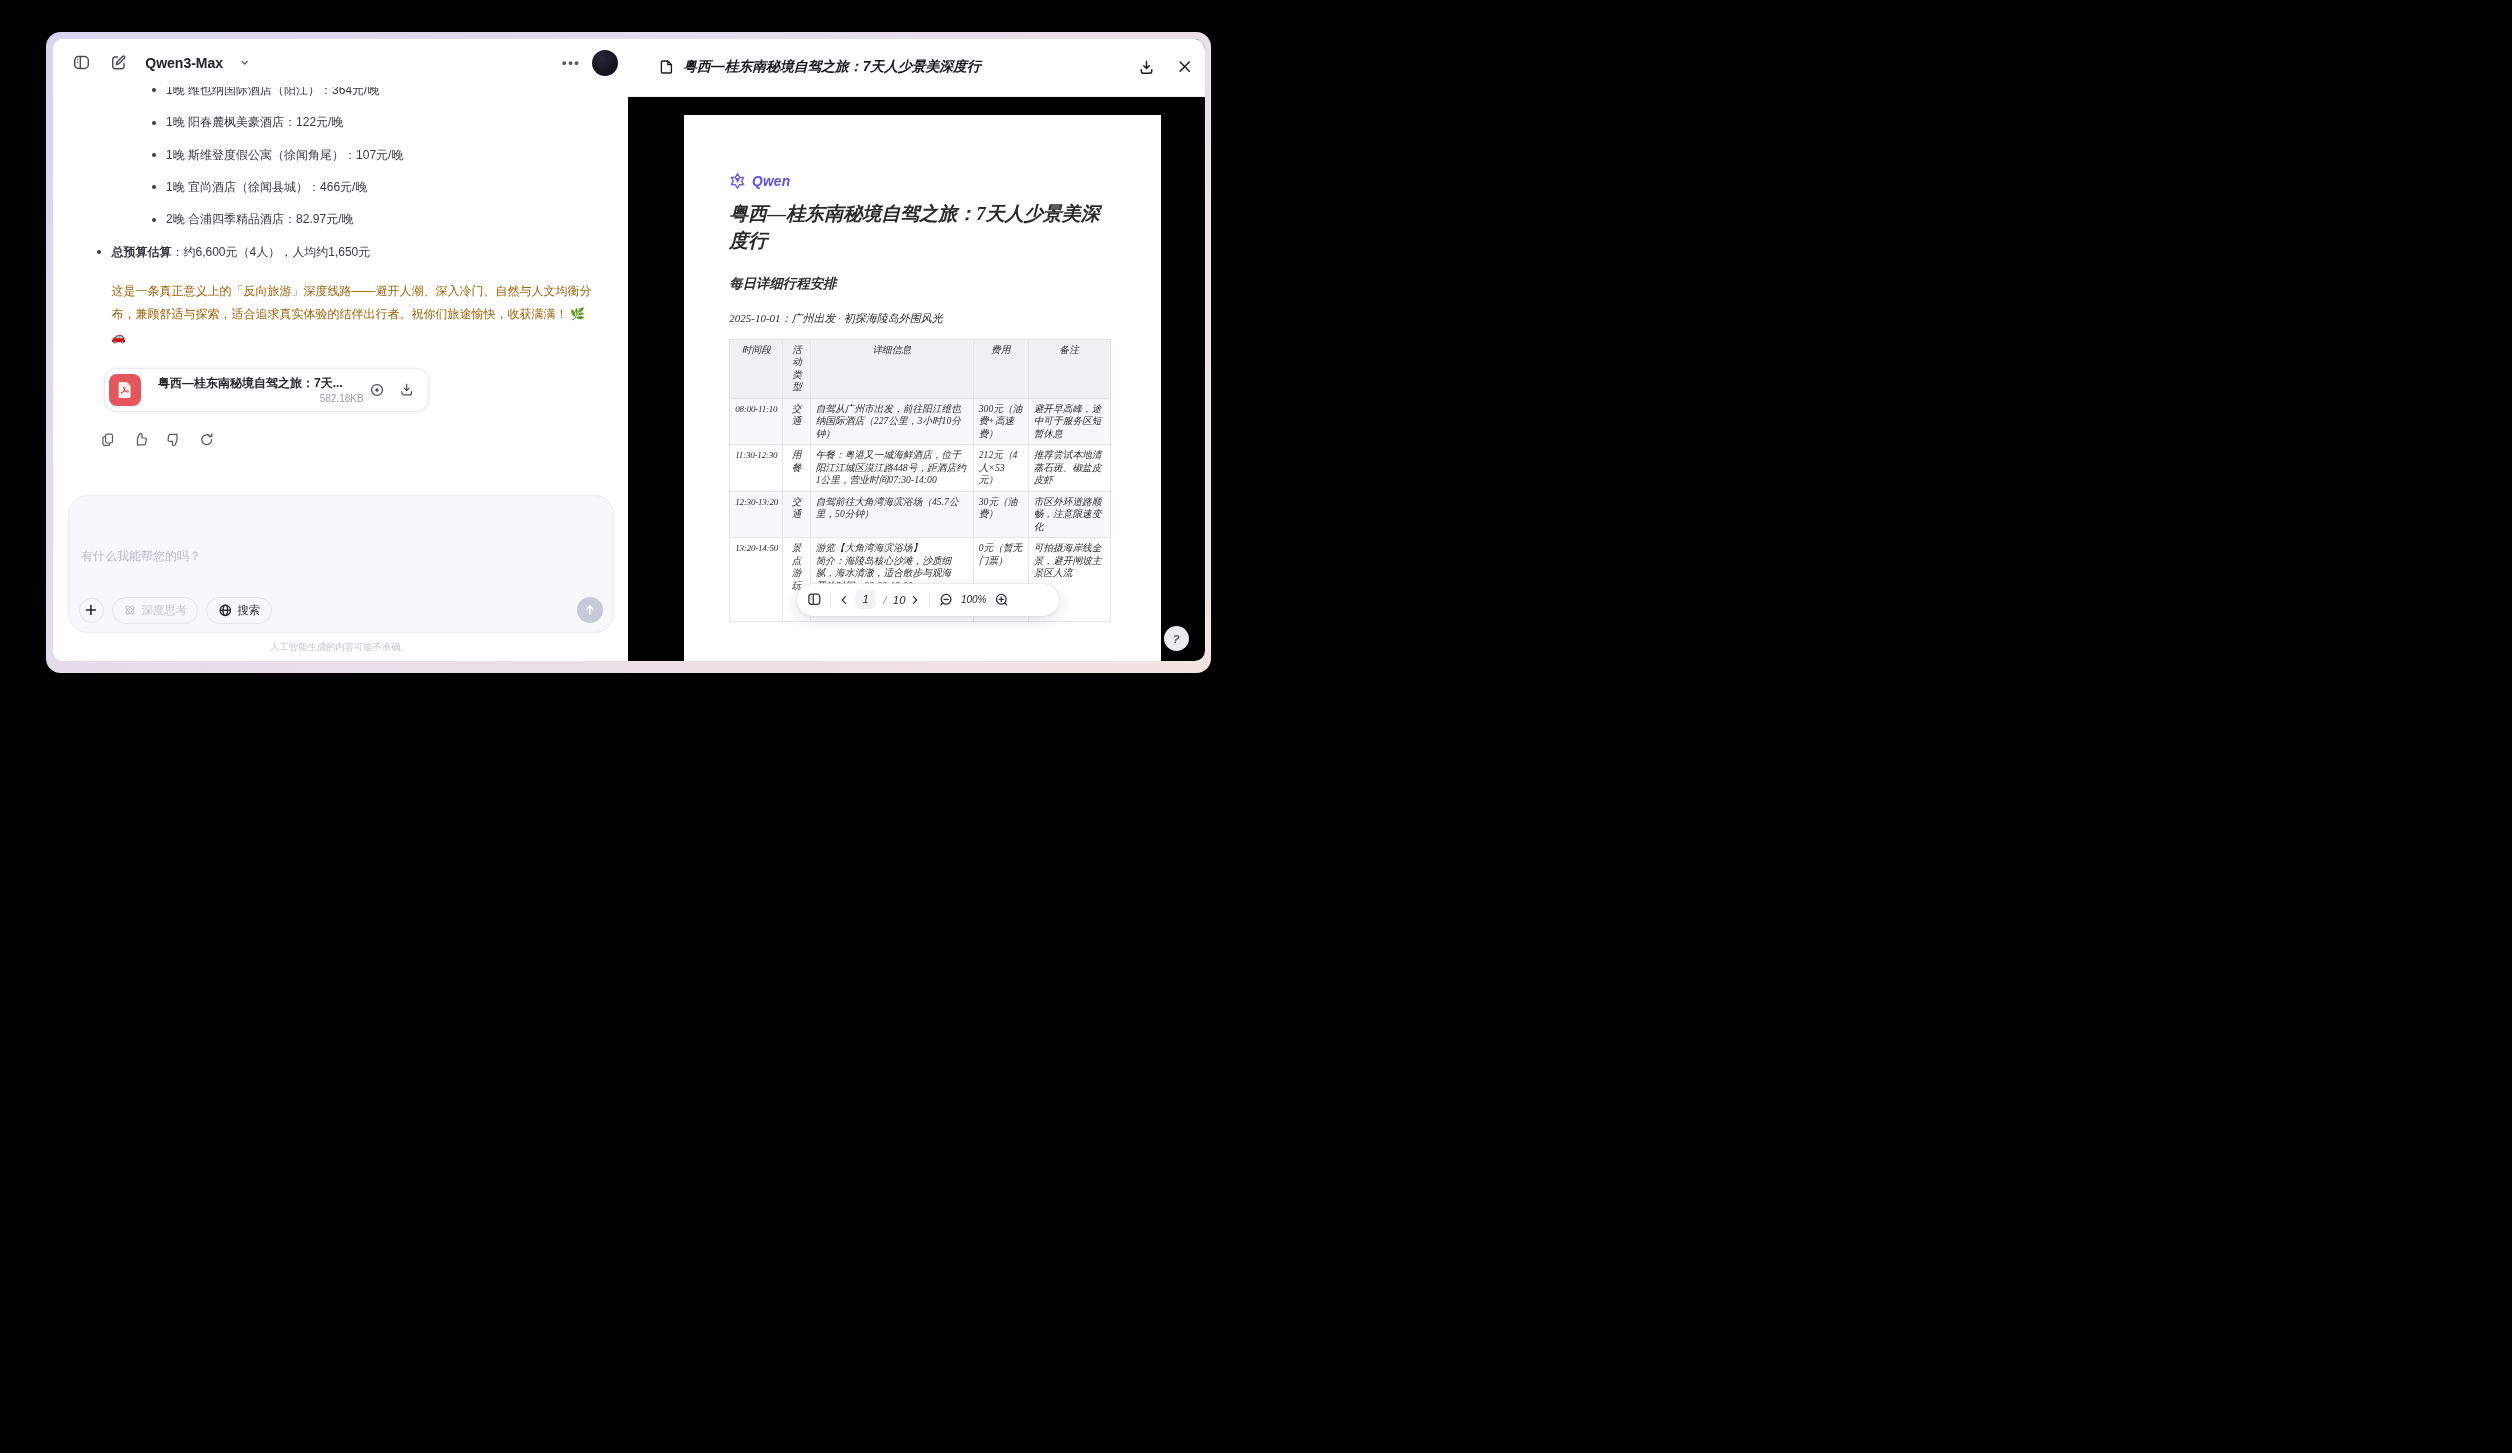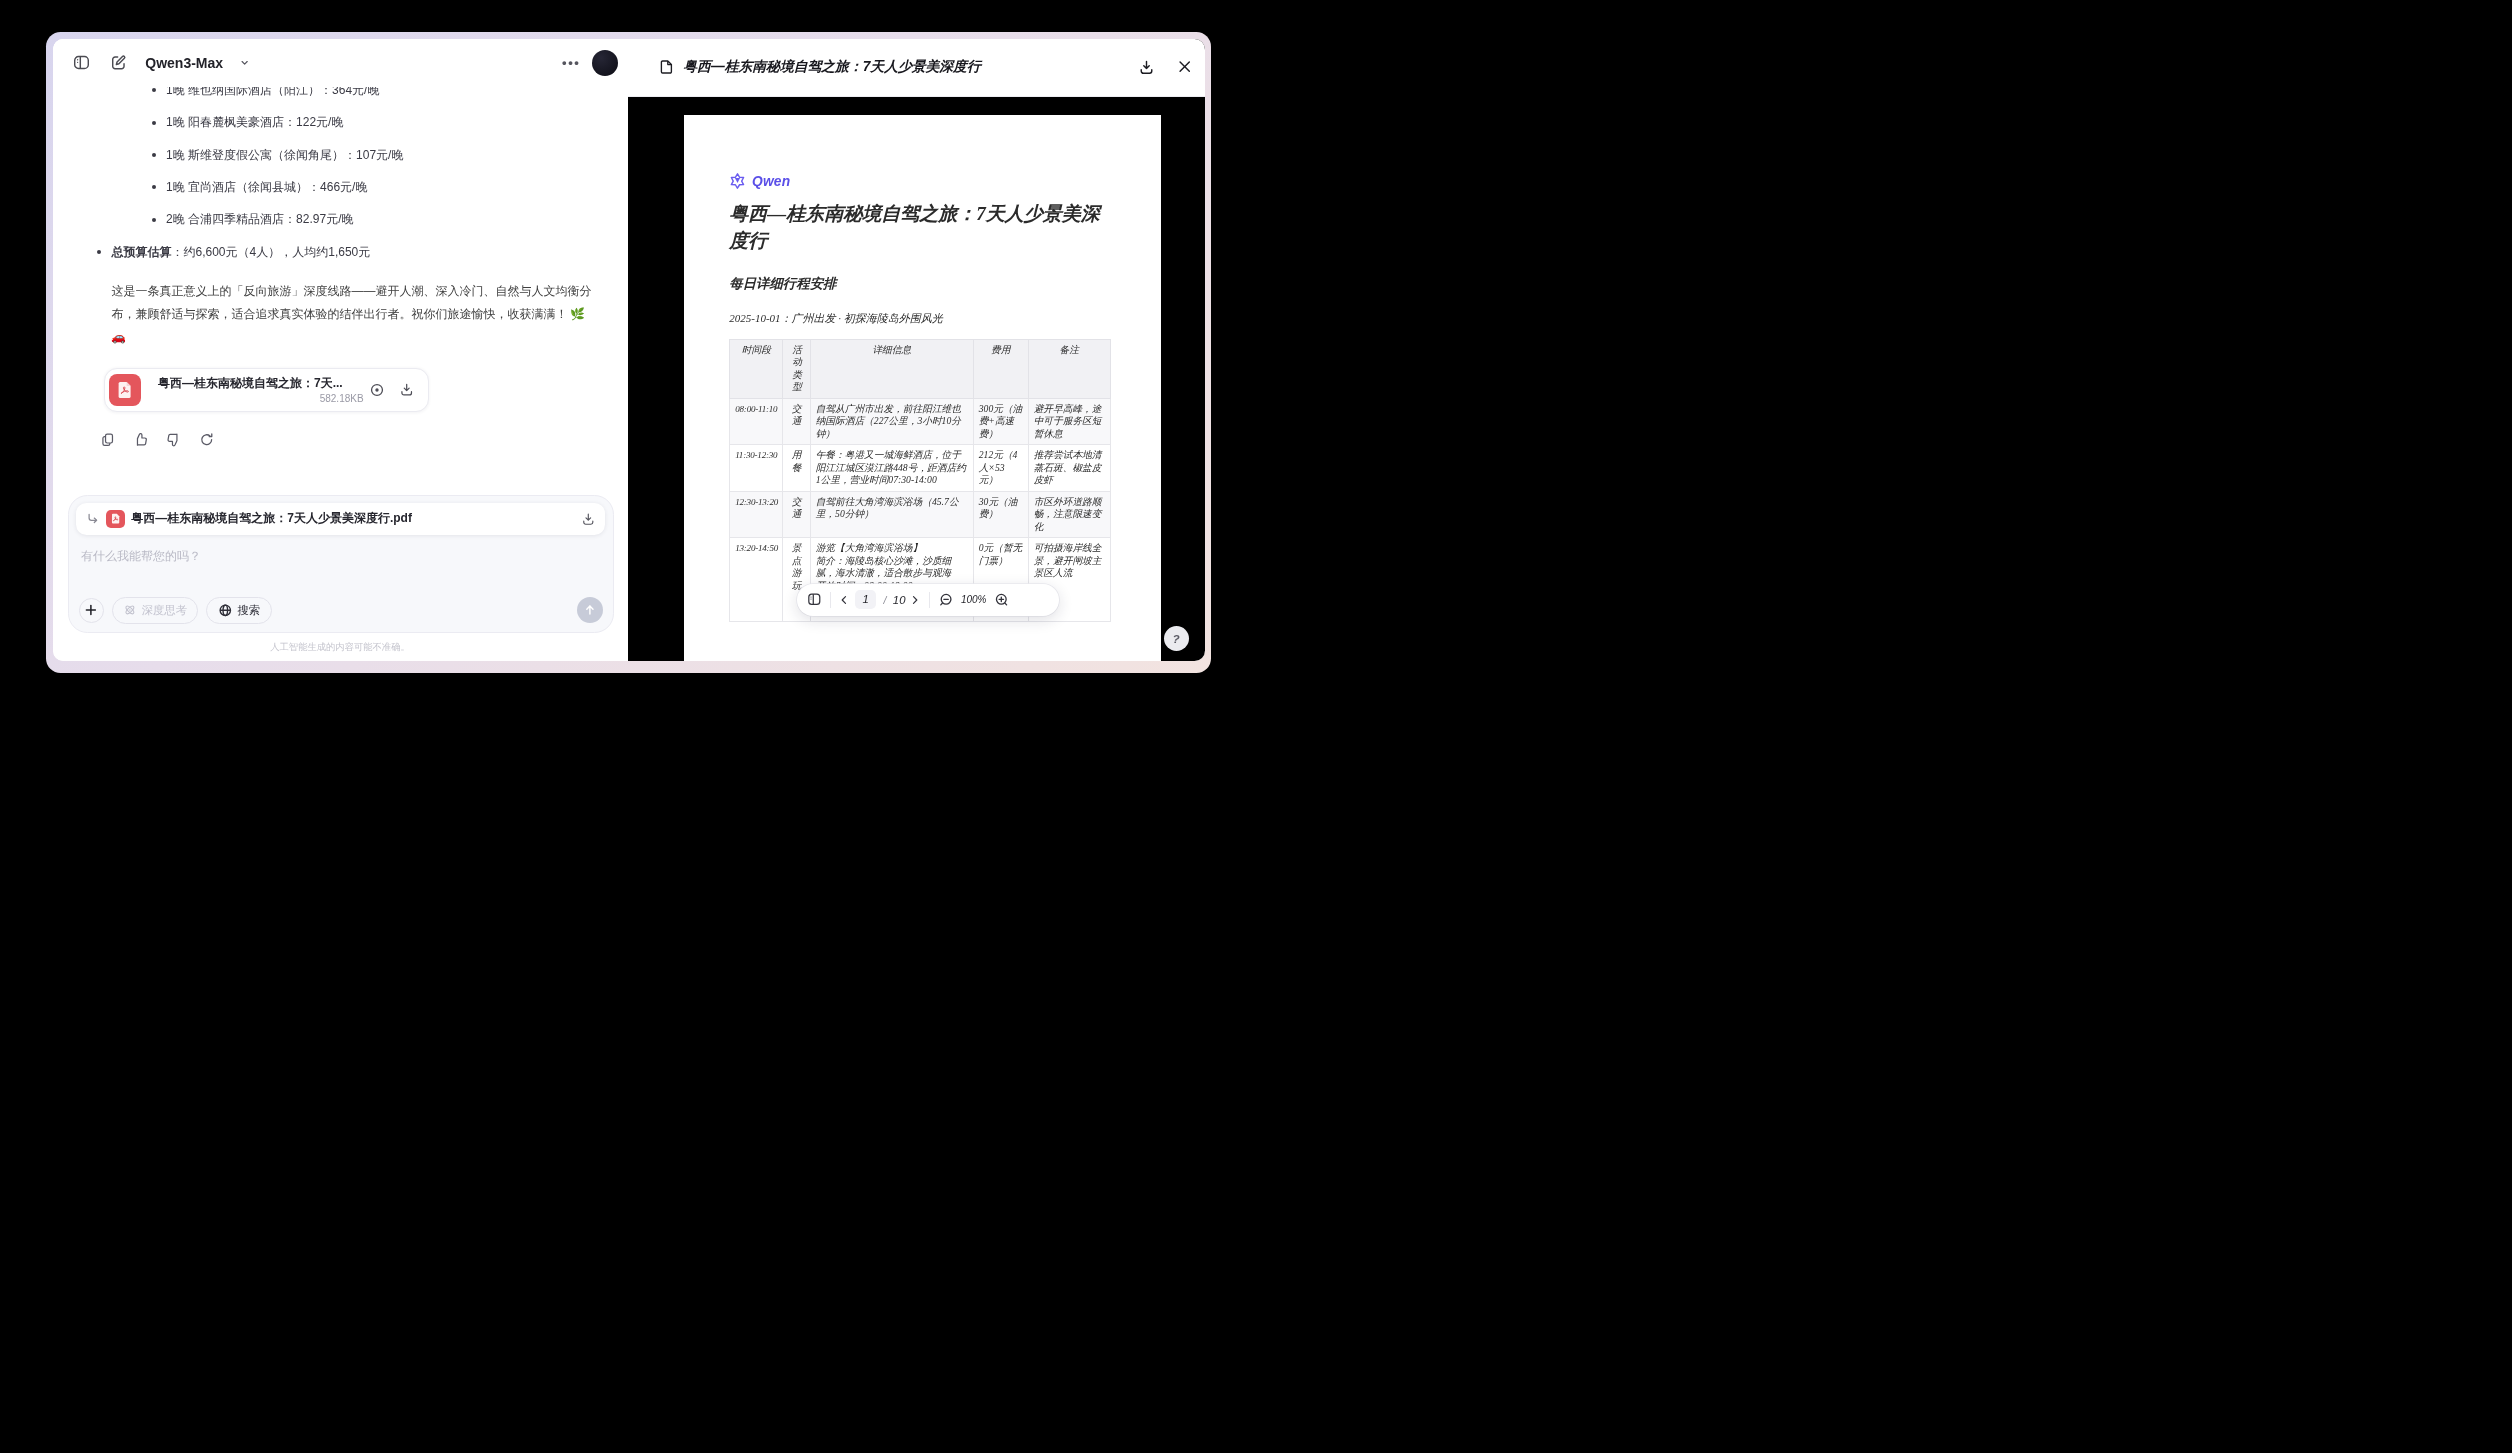--- a/index.html
+++ b/index.html
@@ -15,21 +15,21 @@
   .model{display:flex;align-items:center;gap:16px;margin-left:11.3px;font-size:14px;font-weight:600;color:#222229;cursor:pointer;}
   .model svg{color:#55555e;}
   .spacer{flex:1;}
   .dots{color:#55555e;letter-spacing:1.6px;font-size:13px;font-weight:700;margin-right:11.3px;cursor:pointer;}
   .avatar{width:26px;height:26px;border-radius:50%;background:radial-gradient(circle at 35% 30%,#262635,#0c0c14);margin-right:9.7px;flex:none;cursor:pointer;}
   .chat-scroll{position:absolute;left:16px;top:48px;width:100%;height:405px;overflow:hidden;}
   .msg{margin-top:-5.7px;color:#3a3a44;}
   ul.hotels{list-style:none;margin:0;padding:0 0 0 83px;}
   ul.hotels li{position:relative;font-size:12px;line-height:18.6px;margin-bottom:13.8px;padding-left:14.6px;}
   ul.hotels li .dot{position:absolute;left:0;top:7.3px;width:4px;height:4px;border-radius:50%;background:#3a3a44;}
-  .para{padding:4.9px 44px 0 43px;font-size:12px;line-height:23px;color:#404040;}
+  .para{padding:4.9px 44px 0 43px;font-size:12px;line-height:23px;color:#a16207;}
   .card{position:absolute;left:51px;top:329px;width:325px;height:44px;background:#fff;border:0.8px solid #ebebf1;
     border-radius:13px;box-shadow:0 0.8px 3.2px rgba(40,40,60,.06);display:flex;align-items:center;box-sizing:border-box;cursor:pointer;text-align:right;}
   .pdf-badge{width:32px;height:32px;border-radius:8px;background:#e4565c;margin-left:4.9px;flex:none;display:flex;align-items:center;justify-content:center;}
   .card-main{margin-left:7.3px;min-width:0;flex:1;}
   .card-title{font-size:12px;font-weight:700;color:#26262e;white-space:nowrap;overflow:hidden;text-overflow:ellipsis;max-width:194px;}
   .card-size{font-size:10px;color:#9a9aa6;margin-top:1.6px;}
   .card-actions{display:flex;align-items:center;gap:14.6px;margin:0 13px 0 4.9px;color:#4d4d56;}
   .actions-row{position:absolute;left:47px;top:393px;display:flex;gap:17px;color:#5a5a66;}
   .actions-row .ab{width:16px;height:16px;display:flex;align-items:center;justify-content:center;cursor:pointer;}
   
@@ -187,41 +187,20 @@
           </span>
           <span class="ab">
             <svg width="15.4" height="15.4" viewBox="0 0 20 20" fill="none" stroke="currentColor" stroke-width="1.7" stroke-linecap="round" stroke-linejoin="round">
                 <path d="M16.4 10a6.4 6.4 0 1 1-2.1-4.75"></path>
                 <polyline points="16.6,2.6 16.6,6 13.2,6"></polyline>
               </svg>
           </span>
         </div>
 
         <div class="input-box">
-          <div class="chip">
-            <span class="reply">
-              <svg width="13.8" height="13.8" viewBox="0 0 20 20" fill="none" stroke="currentColor" stroke-width="1.8" stroke-linecap="round" stroke-linejoin="round">
-                  <path d="M4.5 3.5v5.2a3.3 3.3 0 0 0 3.3 3.3h7.4"></path>
-                  <polyline points="12,8.8 15.4,12 12,15.2"></polyline>
-                </svg>
-            </span>
-            <span class="mini-pdf">
-              <svg width="9.7" height="11.3" viewBox="0 0 20 22">
-                  <path d="M4 1h8l5 5v13a2 2 0 0 1-2 2H4a2 2 0 0 1-2-2V3a2 2 0 0 1 2-2z" fill="#fdf1f1"></path>
-                  <path d="M5.5 15c2-.6 5-5 4.3-7.2-.3-1-1.6-.8-1.7.2-.2 2.2 2.6 5.7 5.4 5.6 1.1-.1 1-1.4-.2-1.6-2.3-.4-6 1.3-7.8 3z" fill="none" stroke="#d9404a" stroke-width="1.4" stroke-linecap="round"></path>
-                </svg>
-            </span>
-            <span class="chip-name">粤西—桂东南秘境自驾之旅：7天人少景美深度行.pdf</span>
-            <span class="chip-dl">
-              <svg width="14.6" height="14.6" viewBox="0 0 20 20" fill="none" stroke="currentColor" stroke-width="1.6" stroke-linecap="round" stroke-linejoin="round">
-                  <path d="M10 3v8.2M10 11.2L6.8 8M10 11.2L13.2 8"></path>
-                  <path d="M3.8 12.6v1.6a2.6 2.6 0 0 0 2.6 2.6h7.2a2.6 2.6 0 0 0 2.6-2.6v-1.6"></path>
-                </svg>
-            </span>
-          </div>
           <div class="placeholder">有什么我能帮您的吗？</div>
           <div class="ctrl-row">
             <div class="round-btn">
               <svg width="13.8" height="13.8" viewBox="0 0 20 20" fill="none" stroke="currentColor" stroke-width="2.2" stroke-linecap="round">
                   <line x1="10" y1="3.5" x2="10" y2="16.5"></line>
                   <line x1="3.5" y1="10" x2="16.5" y2="10"></line>
                 </svg>
             </div>
             <div class="pill dim">
               <svg width="13.8" height="13.8" viewBox="0 0 20 20" fill="none" stroke="currentColor" stroke-width="1.5">

